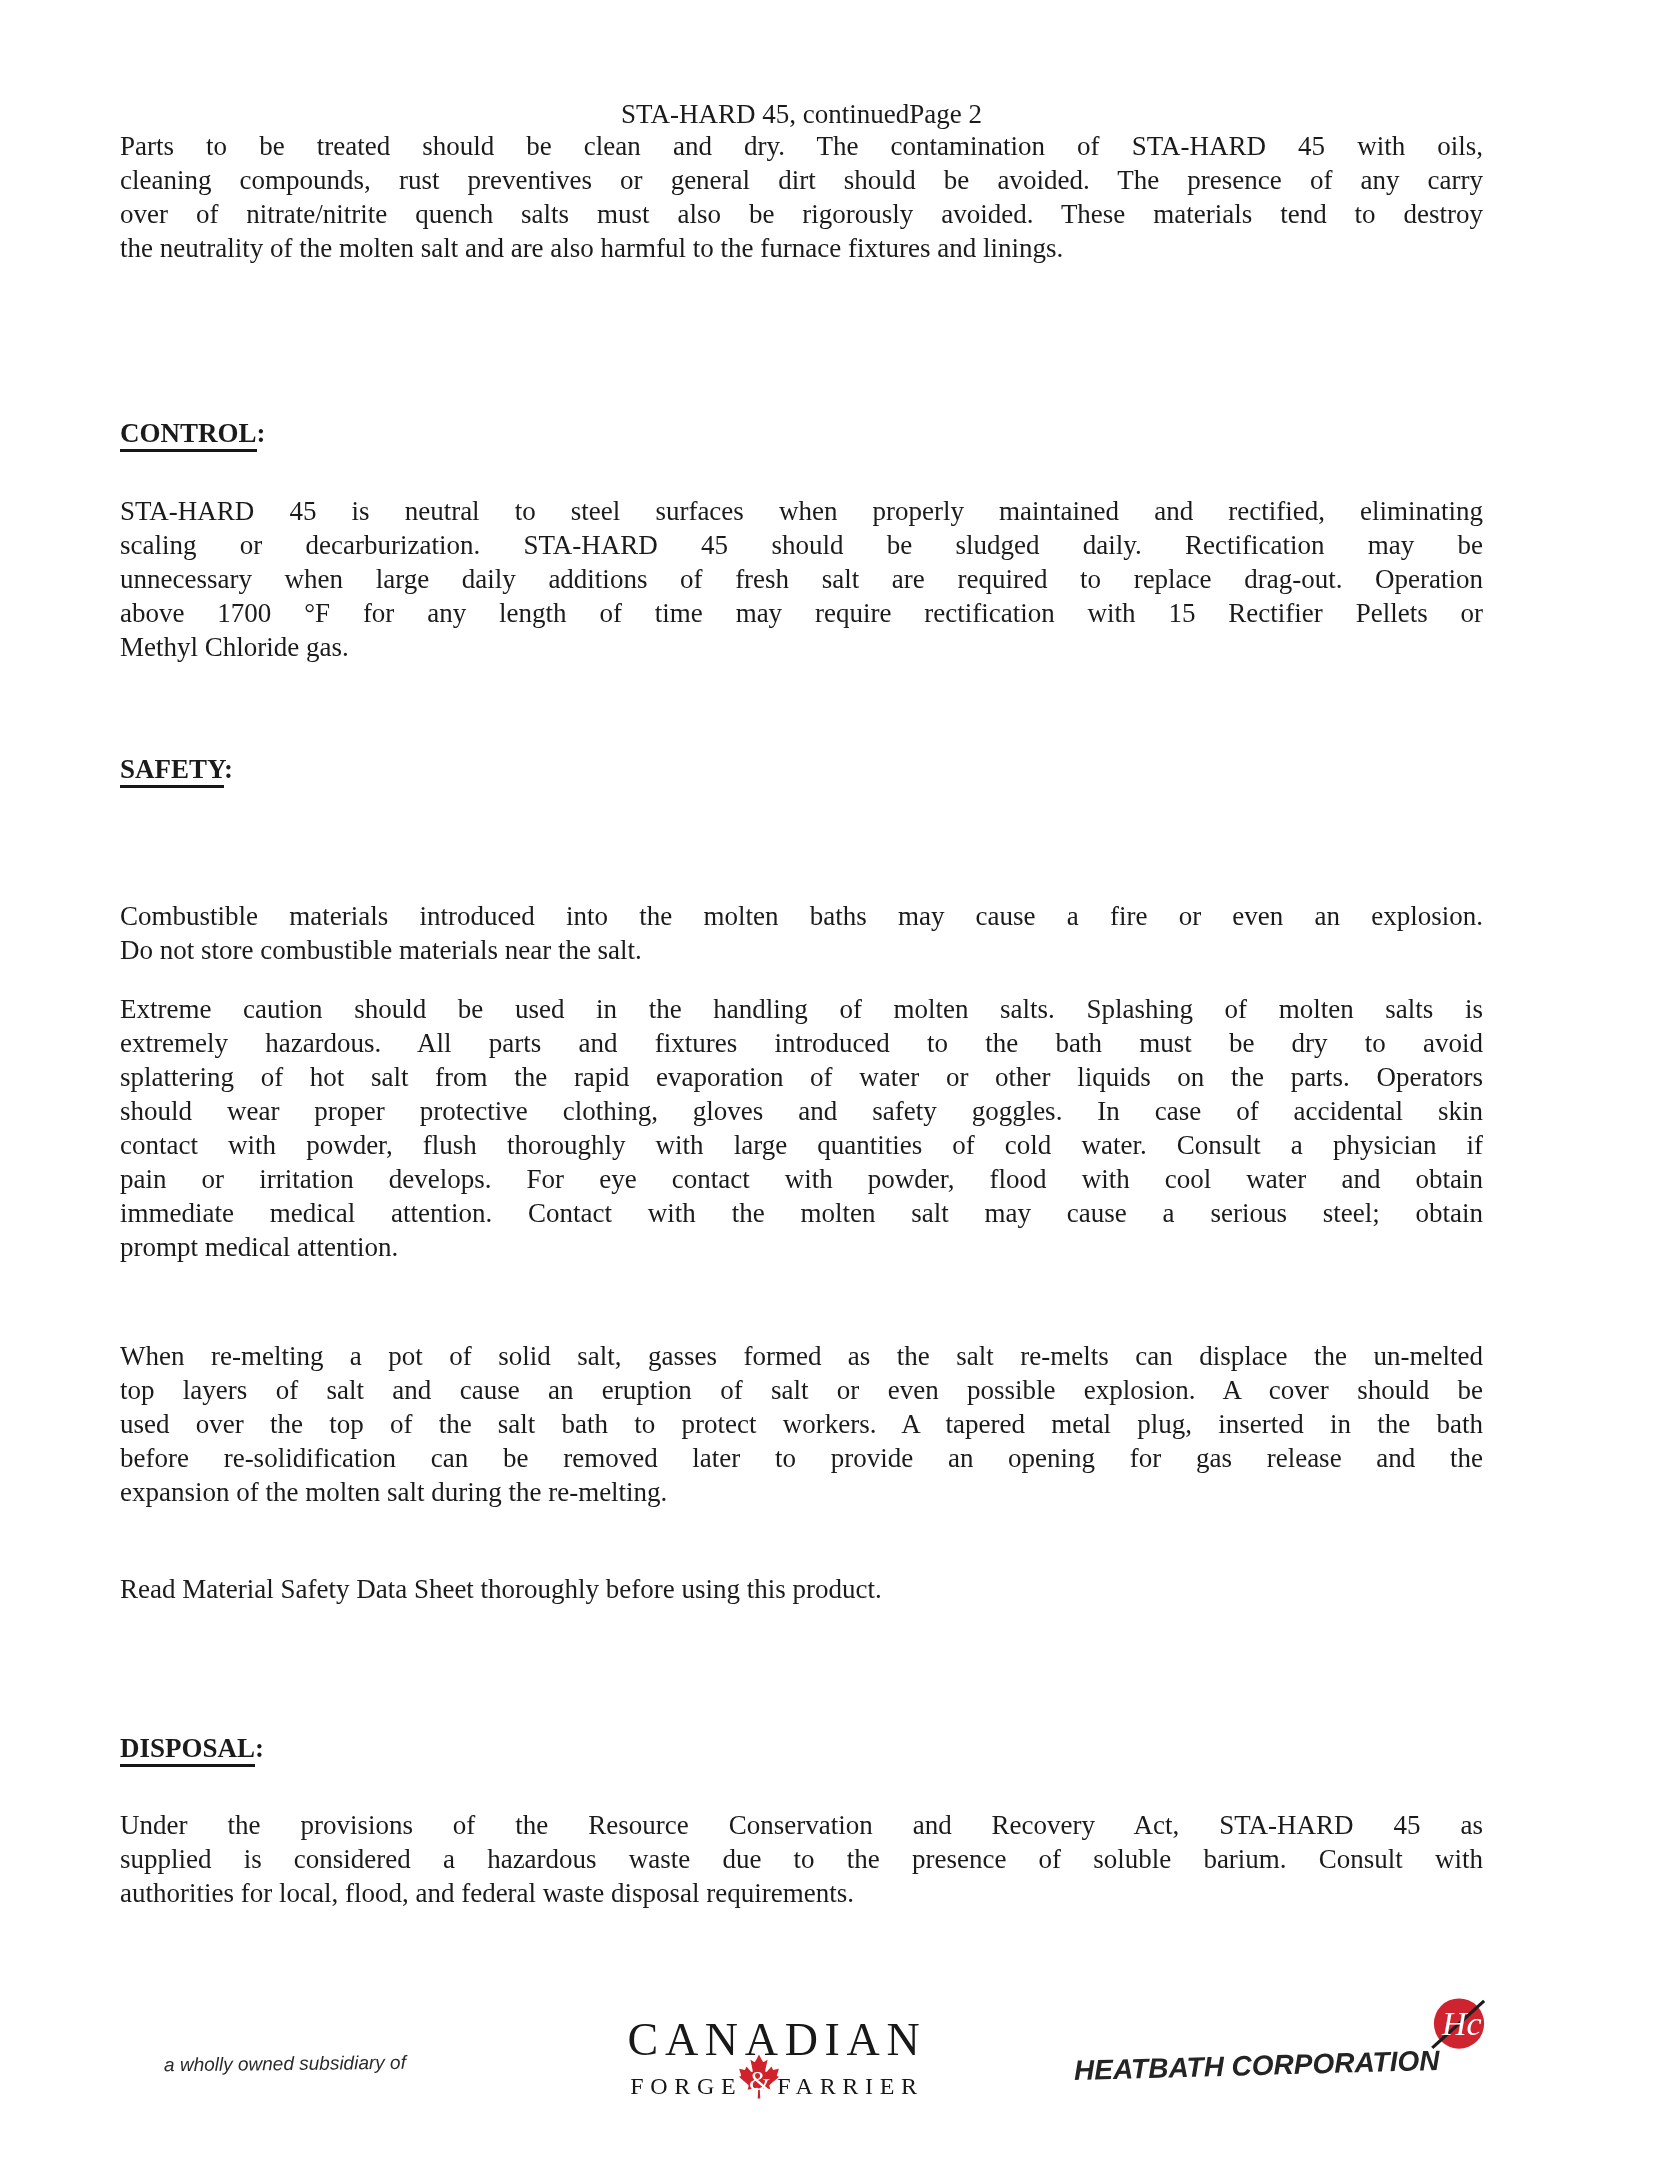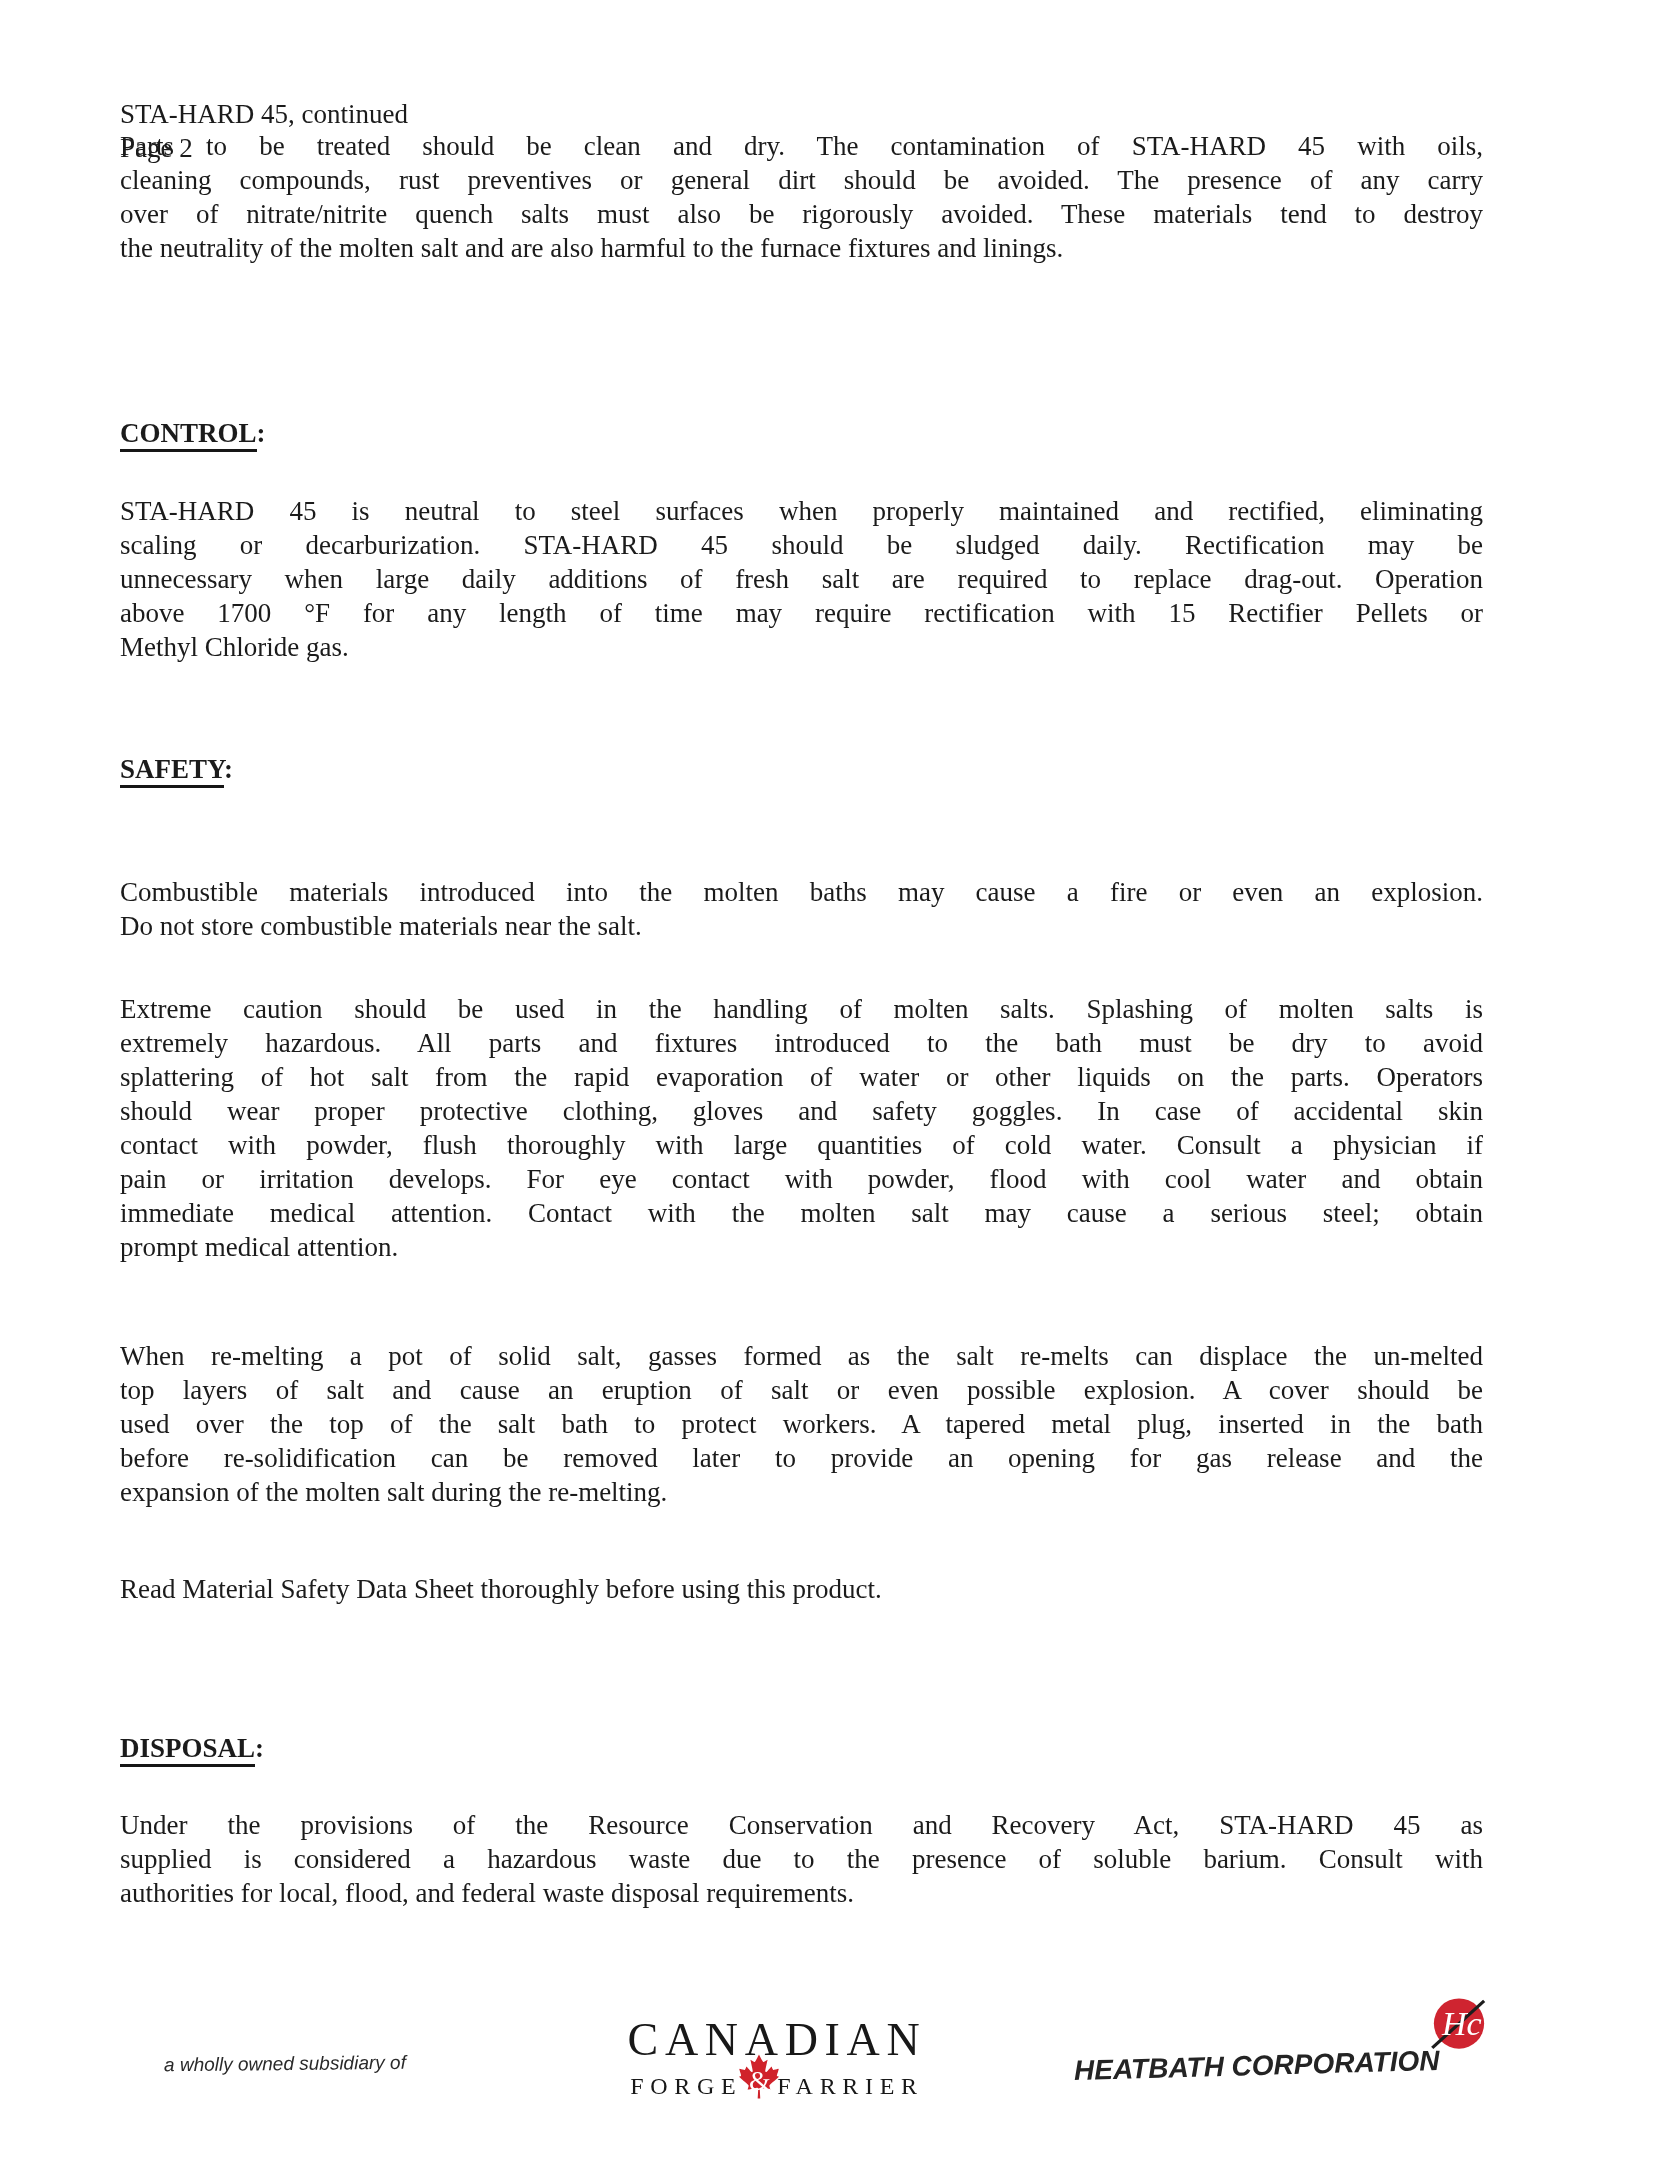--- a/index.html
+++ b/index.html
@@ -9,21 +9,21 @@
     background:#ffffff;
     font-family:"Liberation Serif", serif;
     color:#1b1b1b;
     overflow:hidden;
   }
   .block{
     position:absolute;
     left:120px;width:1363px;
     font-size:27px;line-height:34px;
   }
-  .hrow{display:flex;justify-content:center;flex-direction:column;}
+  .hrow{display:flex;justify-content:center;}
   .para .jline{
     text-align:justify;
     text-align-last:justify;
   }
   .para .jline.last{
     text-align-last:left;
   }
   .heading{font-weight:bold;}
   .hd-u{
     border-bottom:3.4px solid #161616;
@@ -104,21 +104,21 @@
       <div class="jline">STA-HARD 45 is neutral to steel surfaces when properly maintained and rectified, eliminating</div>
       <div class="jline">scaling or decarburization.  STA-HARD 45 should be sludged daily.  Rectification may be</div>
       <div class="jline">unnecessary when large daily additions of fresh salt are required to replace drag-out.  Operation</div>
       <div class="jline">above 1700 °F for any length of time may require rectification with 15 Rectifier Pellets or</div>
       <div class="jline last">Methyl Chloride gas.</div>
     </div>
 
   <div class="block heading" style="top:752px">
     <span class="hd-u">SAFETY</span><span>:</span>
   </div>
-  <div class="block para" style="top:875px">
+  <div class="block para" style="top:899px">
       <div class="jline">Combustible materials introduced into the molten baths may cause a fire or even an explosion.</div>
       <div class="jline last">Do not store combustible materials near the salt.</div>
     </div>
   <div class="block para" style="top:992px">
       <div class="jline">Extreme caution should be used in the handling of molten salts.  Splashing of molten salts is</div>
       <div class="jline">extremely hazardous.  All parts and fixtures introduced to the bath must be dry to avoid</div>
       <div class="jline">splattering of hot salt from the rapid evaporation of water or other liquids on the parts.  Operators</div>
       <div class="jline">should wear proper protective clothing, gloves and safety goggles.  In case of accidental skin</div>
       <div class="jline">contact with powder, flush thoroughly with large quantities of cold water.  Consult a physician if</div>
       <div class="jline">pain or irritation develops.  For eye contact with powder, flood with cool water and obtain</div>

